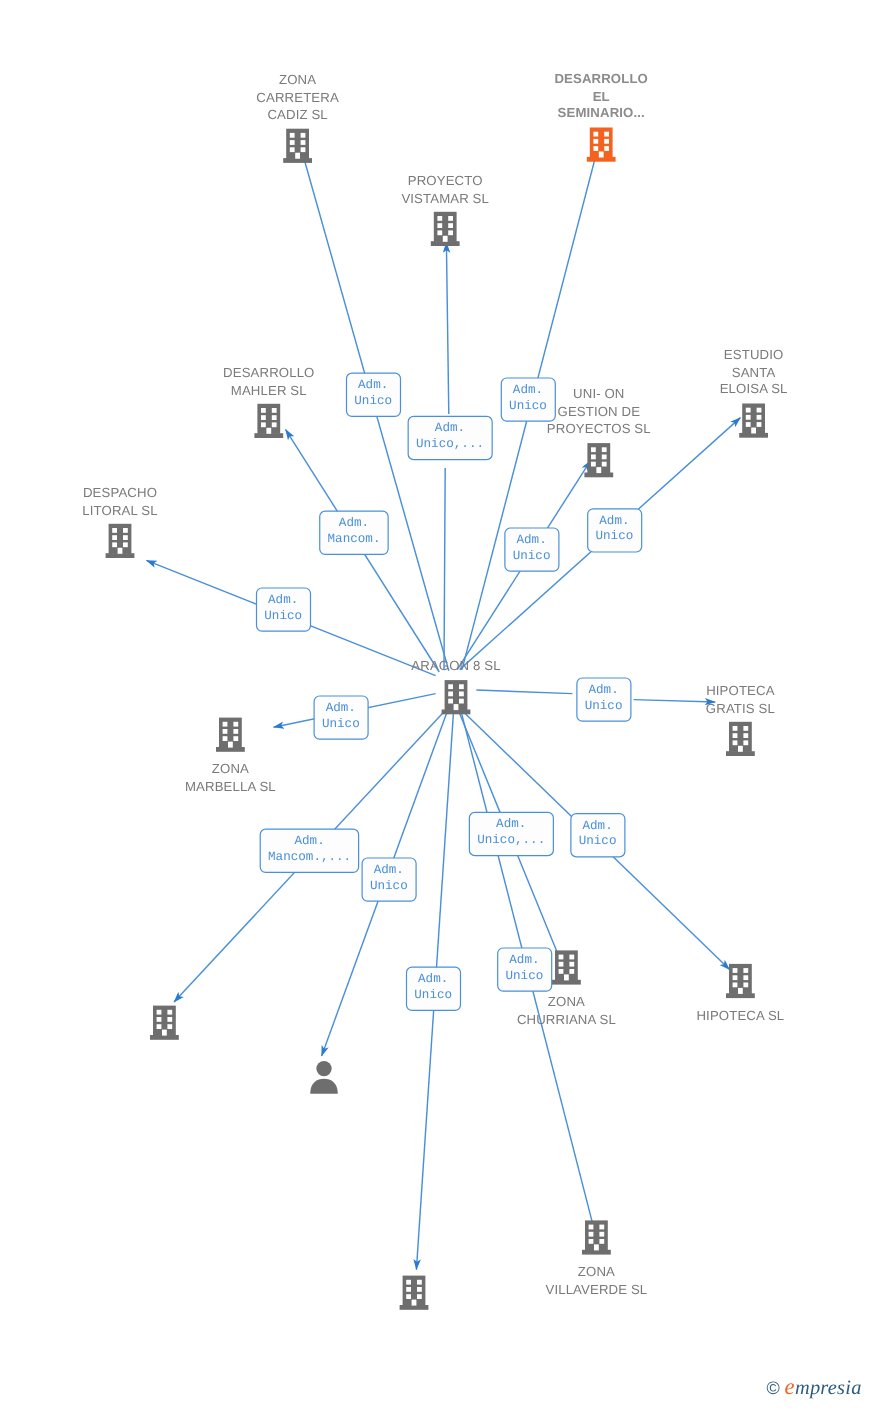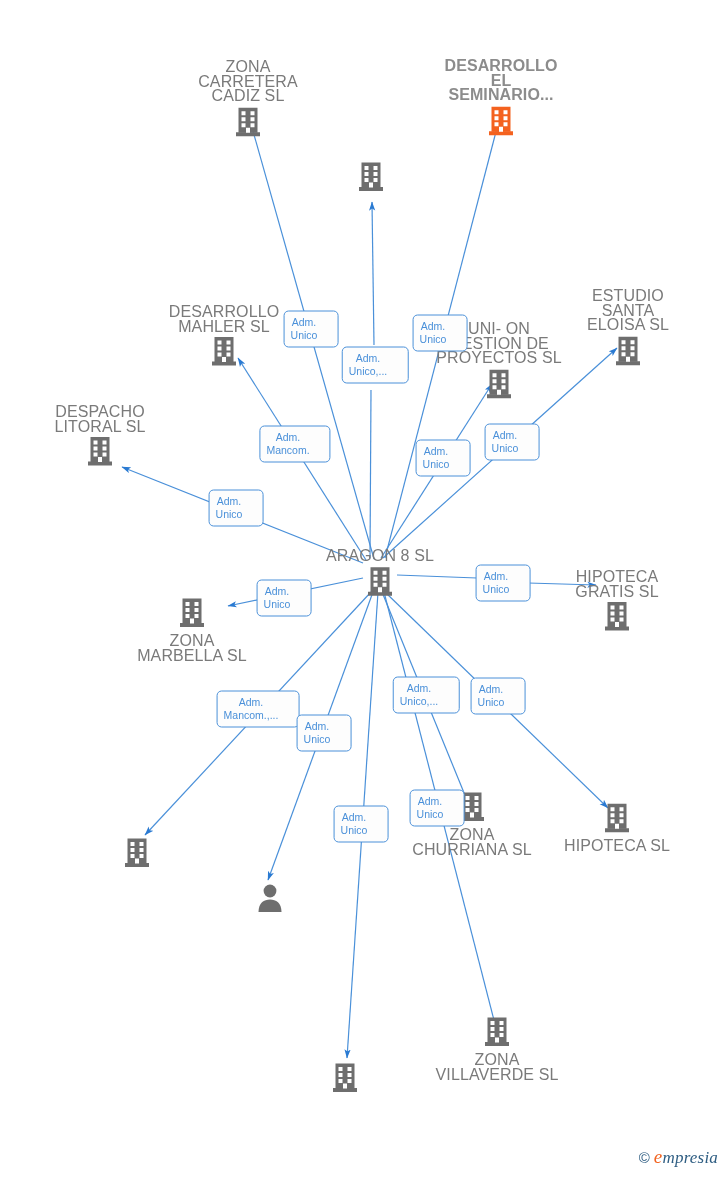--- a/index.html
+++ b/index.html
@@ -25,21 +25,21 @@
     height: 1180px;
   }
   .node {
     position: absolute;
     transform: translate(-50%, -50%);
     width: 130px;
     text-align: center;
     pointer-events: auto;
   }
   .node-label {
-    font-size: 16px;
+    font-size: 11px;
     line-height: 14.5px;
     color: #7a7a7a;
     letter-spacing: 0.1px;
     white-space: pre-line;
   }
   .node-label.highlight {
     color: #8c8c8c;
     font-weight: bold;
   }
   .node-icon {
@@ -52,23 +52,24 @@
     position: absolute;
     transform: translate(-50%, -50%);
     box-sizing: border-box;
     background: #fdfdfd;
     border: 1.3px solid #4a90d9;
     border-radius: 5px;
     color: #4a90d9;
     font-size: 10.5px;
     line-height: 13px;
     text-align: center;
-    padding: 4px 20px 5px 6px;
+    padding: 4px 6px 5px 6px;
     white-space: pre-line;
     min-width: 44px;
+    font-family: Liberation Mono, monospace;
   }
   .watermark {
     position: absolute;
     right: 10px;
     bottom: 12px;
     display: flex;
     align-items: center;
     gap: 4px;
     font-size: 15px;
   }
@@ -147,20 +148,22 @@
             <rect x="7.5" y="5" width="4" height="4" fill="#ffffff"></rect>
             <rect x="16.5" y="5" width="4" height="4" fill="#ffffff"></rect>
             <rect x="7.5" y="11" width="4" height="4" fill="#ffffff"></rect>
             <rect x="16.5" y="11" width="4" height="4" fill="#ffffff"></rect>
             <rect x="7.5" y="17" width="4" height="4" fill="#ffffff"></rect>
             <rect x="16.5" y="17" width="4" height="4" fill="#ffffff"></rect>
             <rect x="12" y="21.5" width="4" height="5" fill="#ffffff"></rect>
           </svg></div>
       </div>
       <div class="node label-top" style="left: 371px; top: 178px;">
+        <div class="node-label">PROYECTO
+VISTAMAR SL</div>
         <div class="node-icon"><svg width="28" height="32" viewBox="0 0 28 32">
             <rect x="4.5" y="1.5" width="19" height="25" fill="#6e6e6e"></rect>
             <rect x="2" y="26" width="24" height="4" fill="#6e6e6e"></rect>
             <rect x="7.5" y="5" width="4" height="4" fill="#ffffff"></rect>
             <rect x="16.5" y="5" width="4" height="4" fill="#ffffff"></rect>
             <rect x="7.5" y="11" width="4" height="4" fill="#ffffff"></rect>
             <rect x="16.5" y="11" width="4" height="4" fill="#ffffff"></rect>
             <rect x="7.5" y="17" width="4" height="4" fill="#ffffff"></rect>
             <rect x="16.5" y="17" width="4" height="4" fill="#ffffff"></rect>
             <rect x="12" y="21.5" width="4" height="5" fill="#ffffff"></rect>

